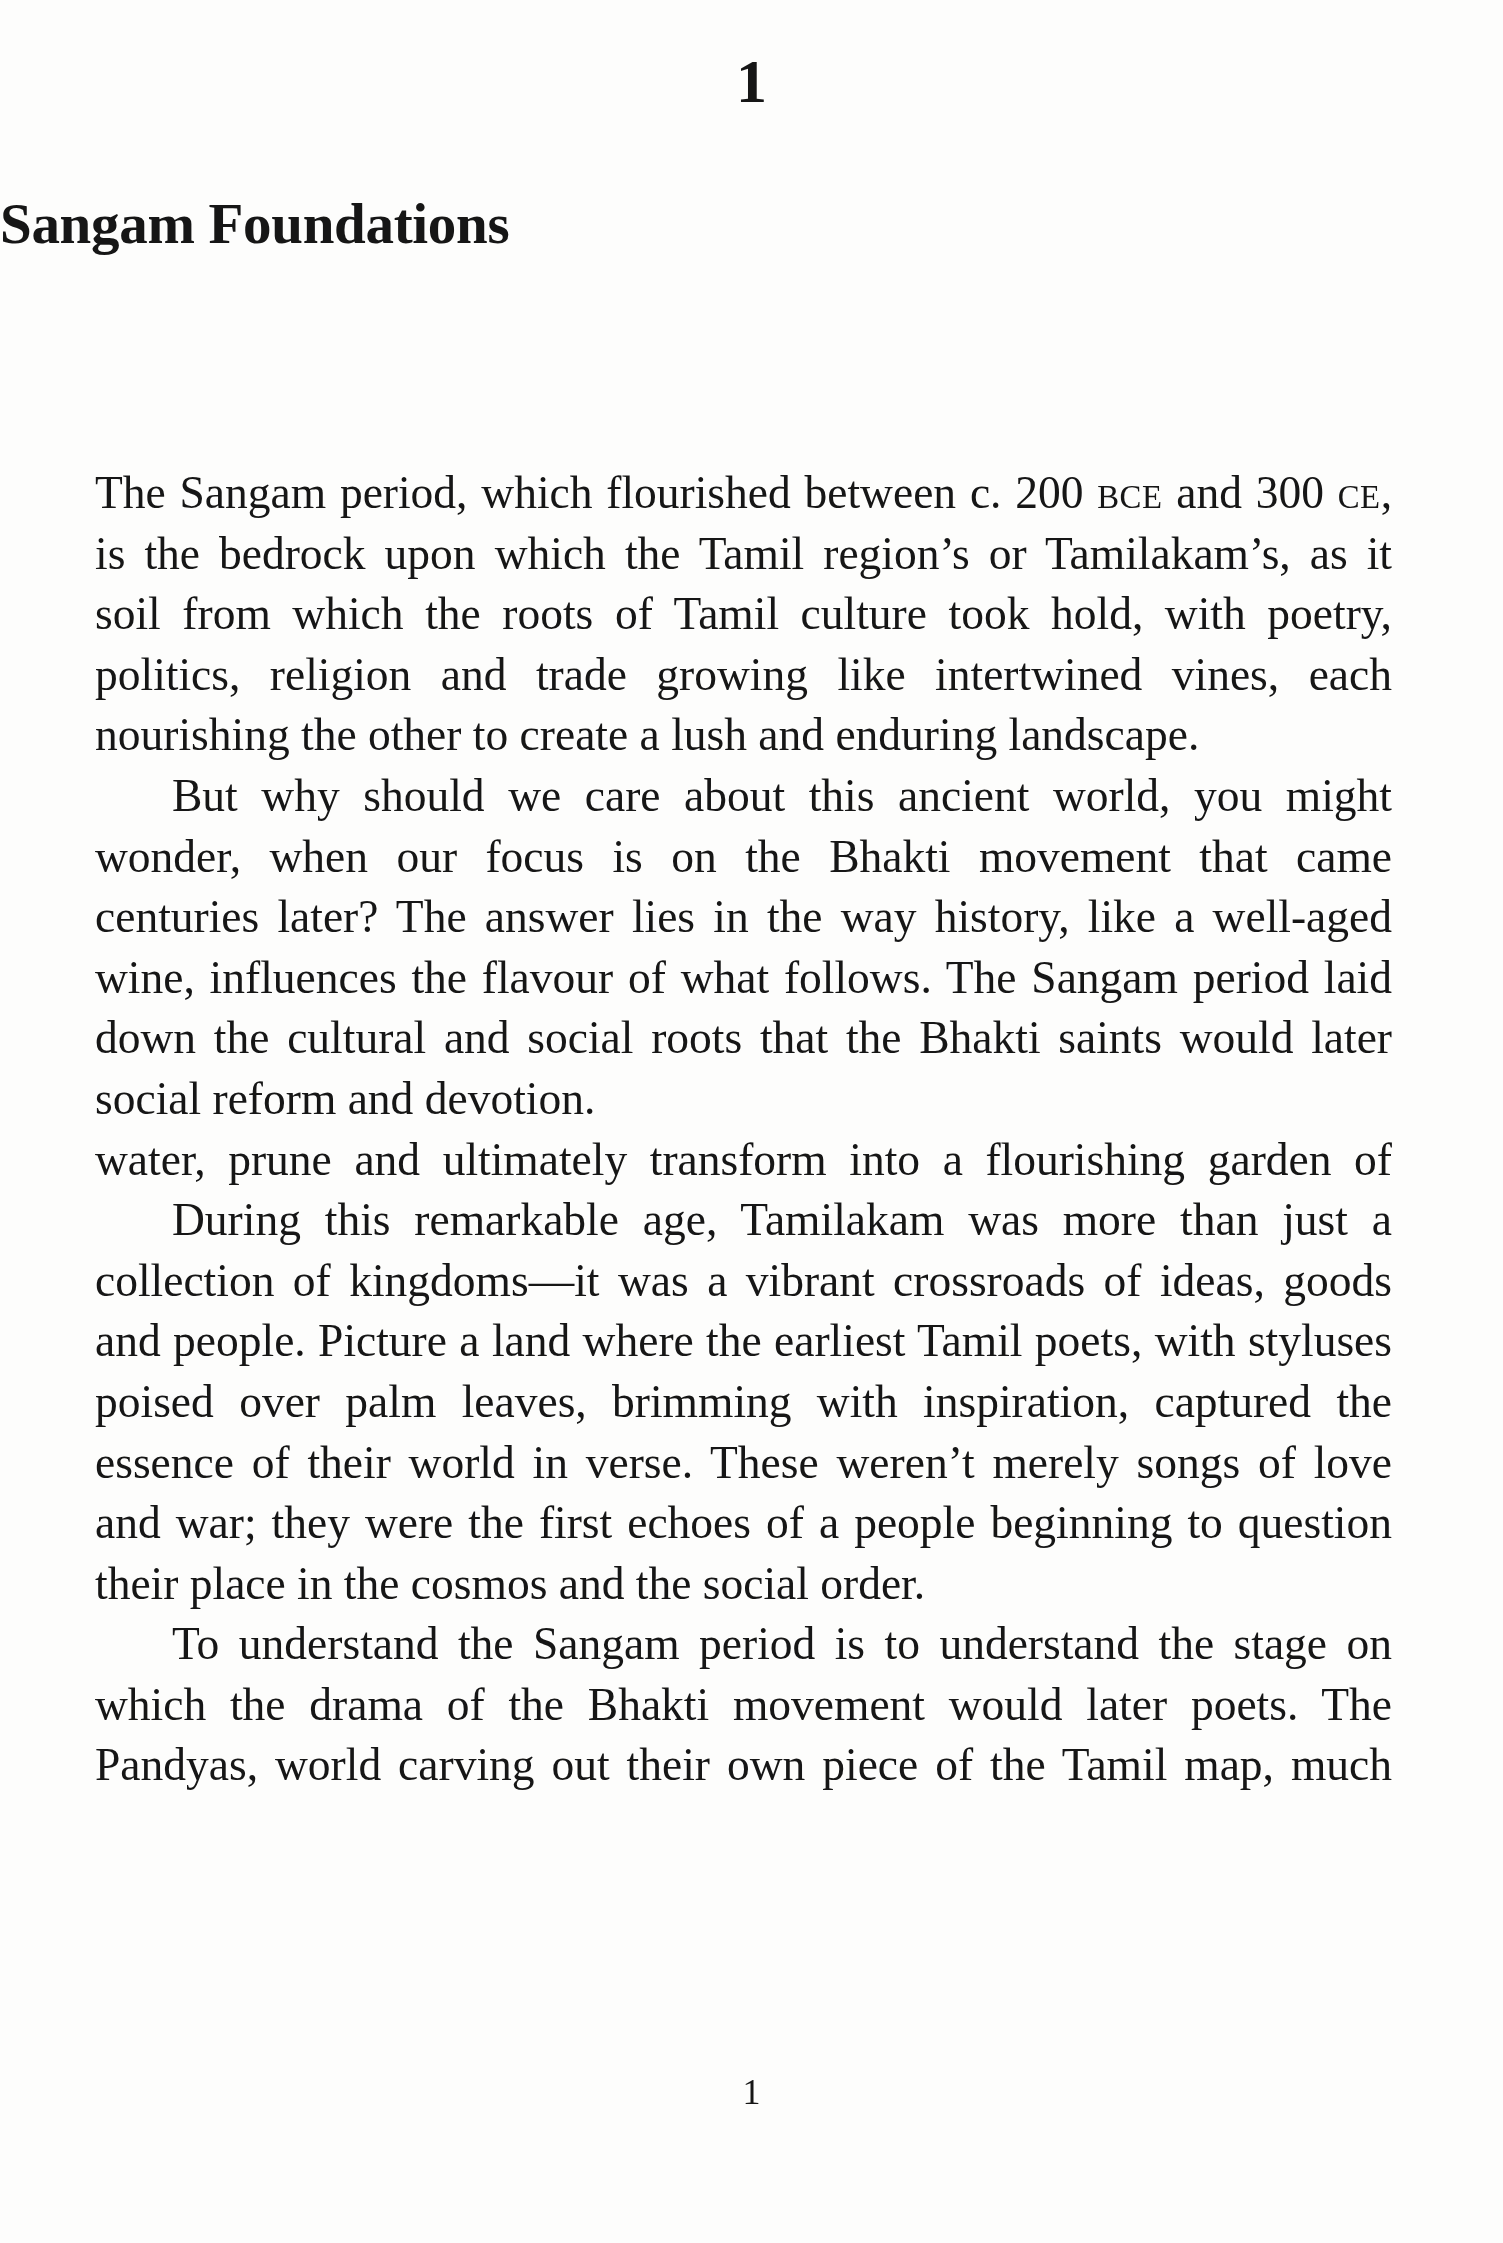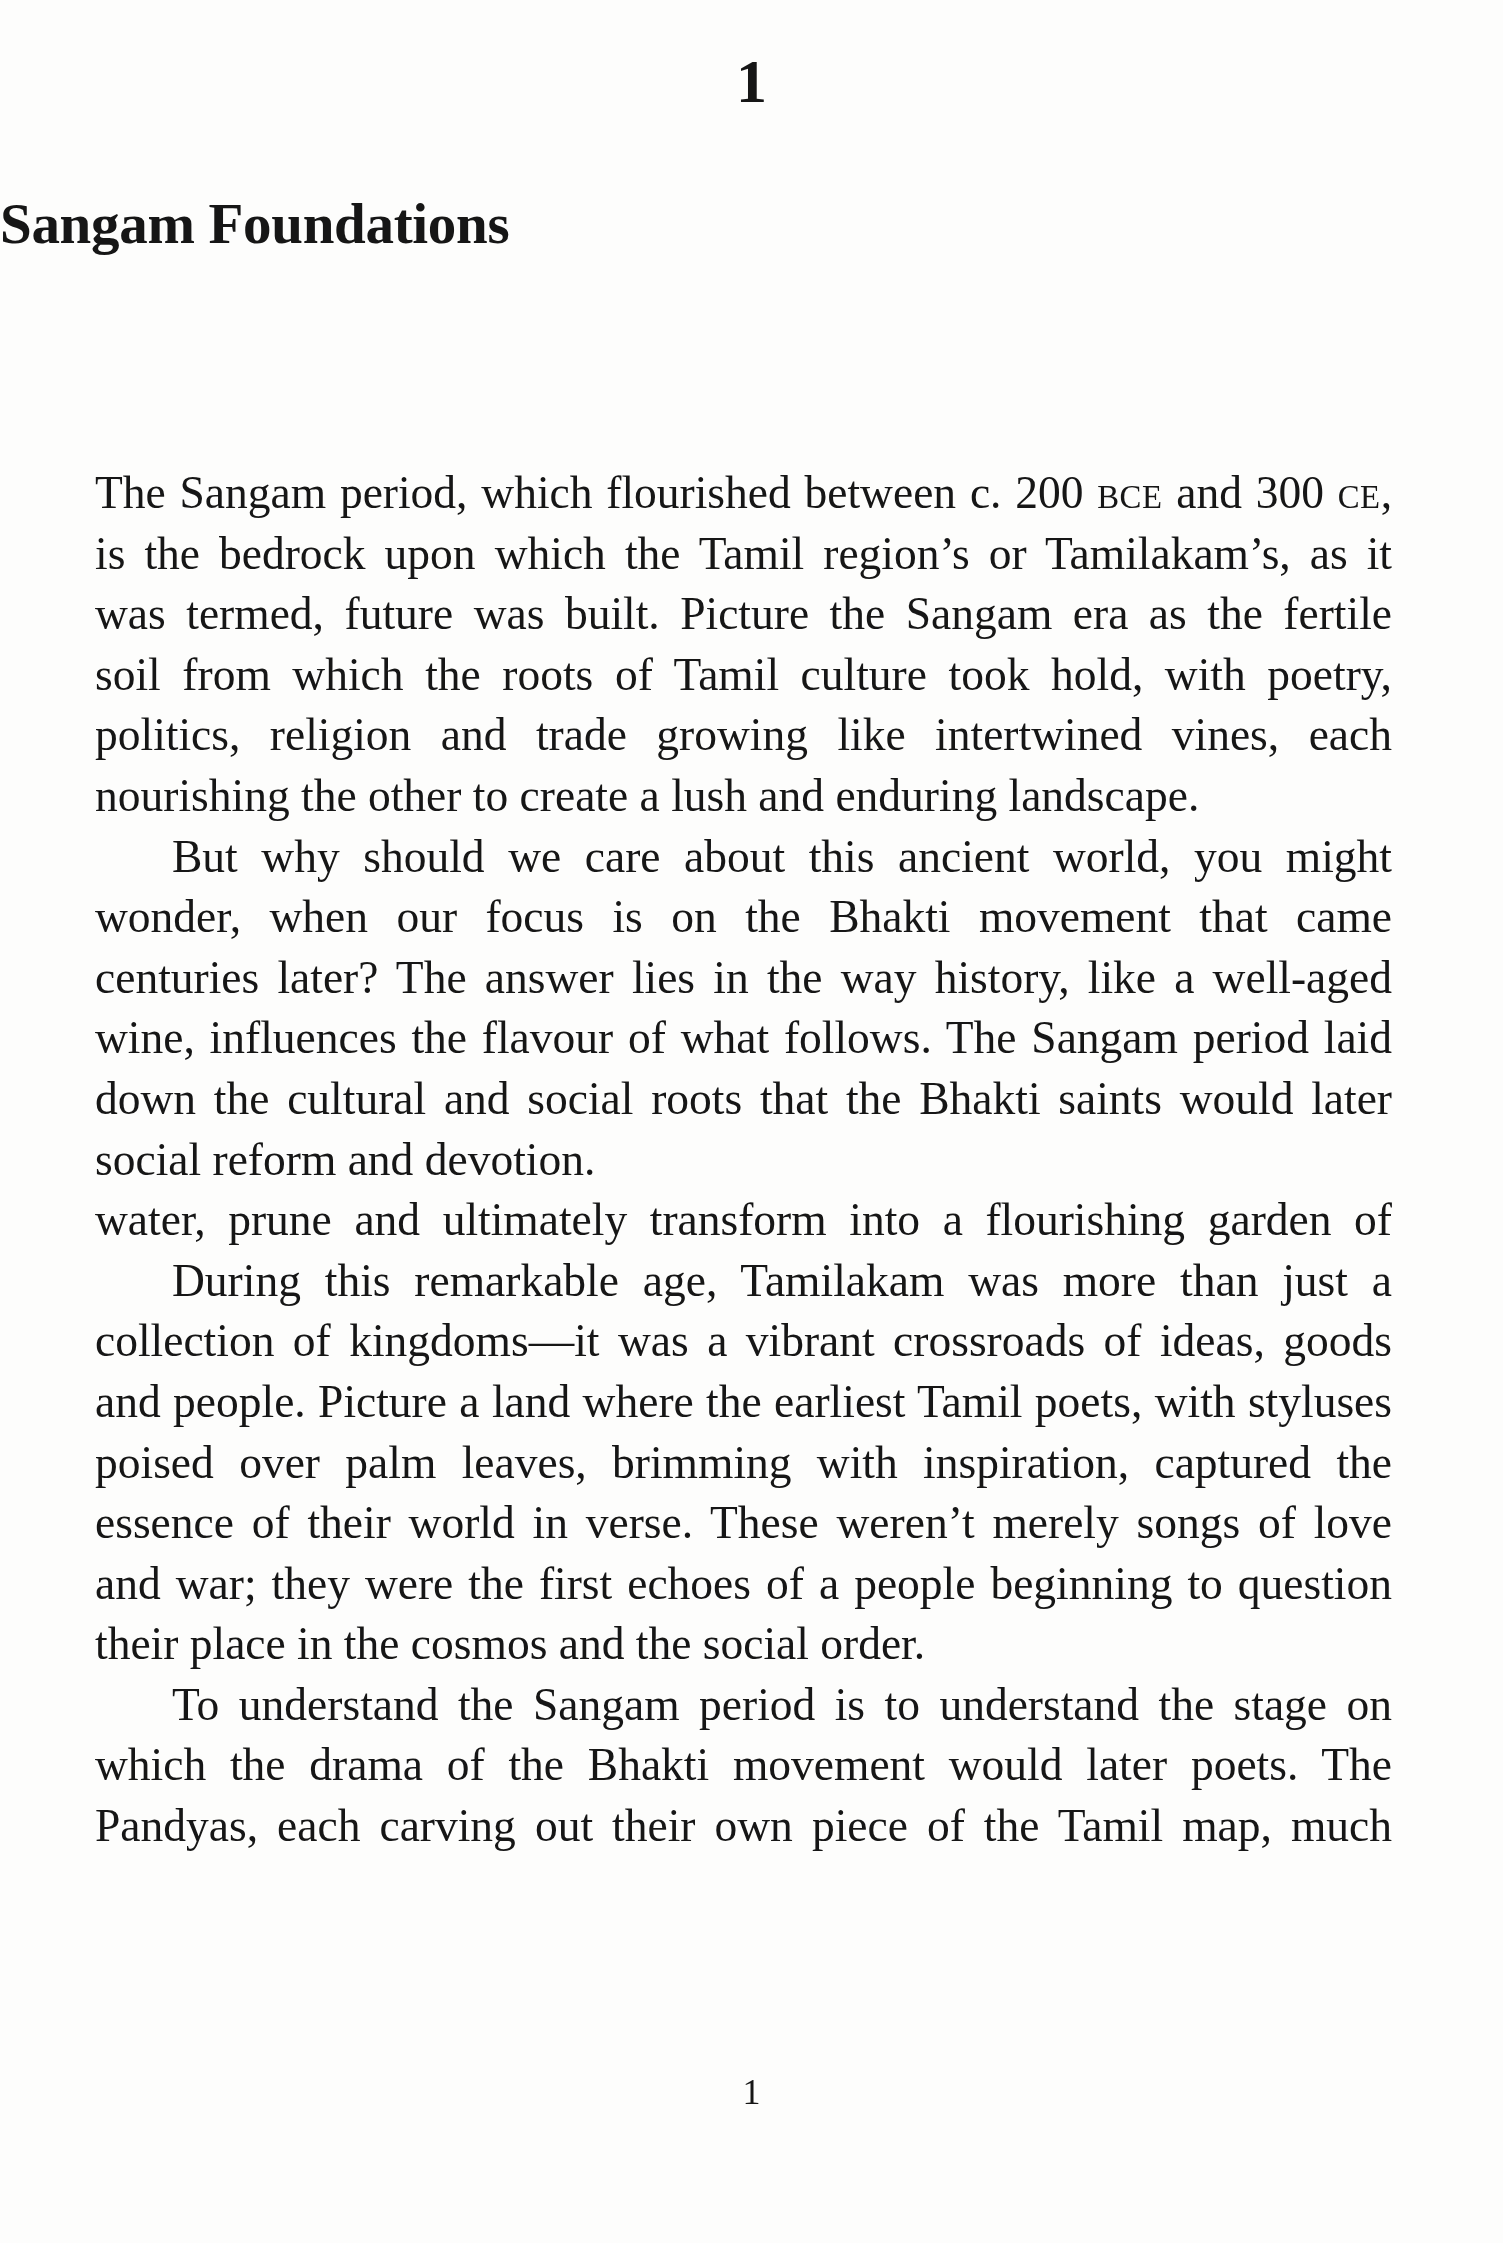--- a/index.html
+++ b/index.html
@@ -39,21 +39,20 @@
 </head>
 <body>
 
 <div class="page">
   <div class="chapter-number">1</div>
   <div class="chapter-title">Sangam Foundations</div>
   <div class="body-text" id="body-text">
       <div>
         <span class="line"><span>The Sangam period, which flourished between c. 200 </span><span class="sc">bce</span><span> and 300 </span><span class="sc">ce</span><span>,</span></span>
         <span class="line"><span>is the bedrock upon which the Tamil region’s or Tamilakam’s, as it</span></span>
-        <span class="line"><span>was termed, future was built. Picture the Sangam era as the fertile</span></span>
         <span class="line"><span>soil from which the roots of Tamil culture took hold, with poetry,</span></span>
         <span class="line"><span>politics, religion and trade growing like intertwined vines, each</span></span>
         <span class="line end"><span>nourishing the other to create a lush and enduring landscape.</span></span>
       </div>
       <div>
         <span class="line indent"><span>But why should we care about this ancient world, you might</span></span>
         <span class="line"><span>wonder, when our focus is on the Bhakti movement that came</span></span>
         <span class="line"><span>centuries later? The answer lies in the way history, like a well-aged</span></span>
         <span class="line"><span>wine, influences the flavour of what follows. The Sangam period laid</span></span>
         <span class="line"><span>down the cultural and social roots that the Bhakti saints would later</span></span>
@@ -65,17 +64,17 @@
         <span class="line"><span>collection of kingdoms—it was a vibrant crossroads of ideas, goods</span></span>
         <span class="line"><span>and people. Picture a land where the earliest Tamil poets, with styluses</span></span>
         <span class="line"><span>poised over palm leaves, brimming with inspiration, captured the</span></span>
         <span class="line"><span>essence of their world in verse. These weren’t merely songs of love</span></span>
         <span class="line"><span>and war; they were the first echoes of a people beginning to question</span></span>
         <span class="line end"><span>their place in the cosmos and the social order.</span></span>
       </div>
       <div>
         <span class="line indent"><span>To understand the Sangam period is to understand the stage on</span></span>
         <span class="line"><span>which the drama of the Bhakti movement would later poets. The</span></span>
-        <span class="line"><span>Pandyas, each carving out their own piece of the Tamil map, much</span></span>
+        <span class="line"><span>Pandyas, world carving out their own piece of the Tamil map, much</span></span>
       </div>
     </div>
   <div class="page-number">1</div>
 </div>
 
 </body></html>

